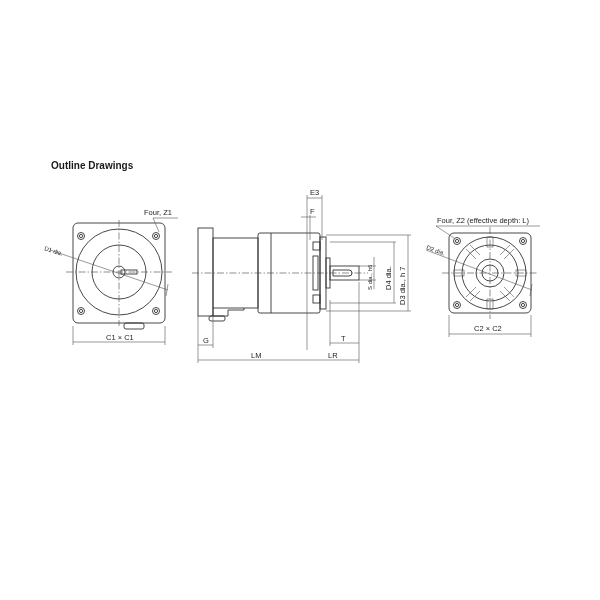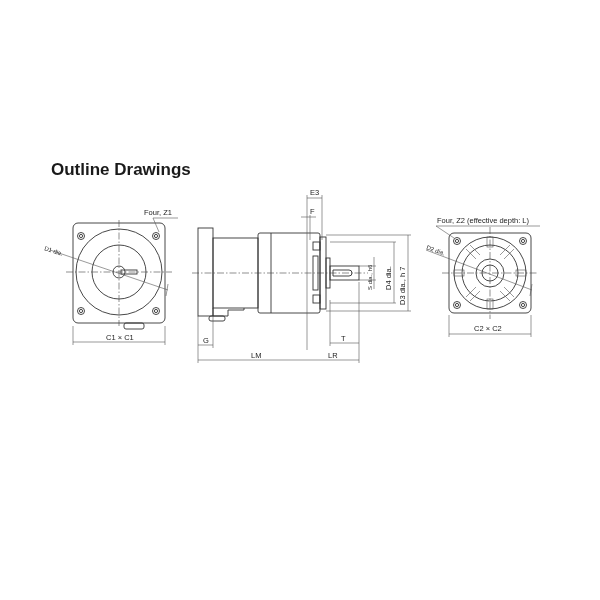--- a/index.html
+++ b/index.html
@@ -1,17 +1,17 @@
 <!DOCTYPE html>
 <html><head>
 <meta charset="utf-8">
 <style>
   html, body { margin:0; padding:0; background:#ffffff; }
   body { width:600px; height:600px; position:relative; overflow:hidden; font-family:"Liberation Sans", sans-serif; }
-  .title { position:absolute; left:51px; top:160px; font-size:17px; font-weight:bold; color:#1a1a1a;text-align:center; }
+  .title { position:absolute; left:51px; top:160px; font-size:10px; font-weight:bold; color:#1a1a1a;text-align:center; }
   svg { position:absolute; left:0; top:0; }
   .ln { stroke:#333; stroke-width:0.9; fill:none; }
   .thin { stroke:#555; stroke-width:0.6; fill:none; }
   .cl { stroke:#444; stroke-width:0.6; stroke-dasharray:7 2 1.5 2; fill:none; }
   .lbl { font-family:"Liberation Sans", sans-serif; font-size:7.5px; fill:#222; }
   .lbls { font-family:"Liberation Sans", sans-serif; font-size:6px; fill:#222; }
 </style>
 </head>
 <body>
 

